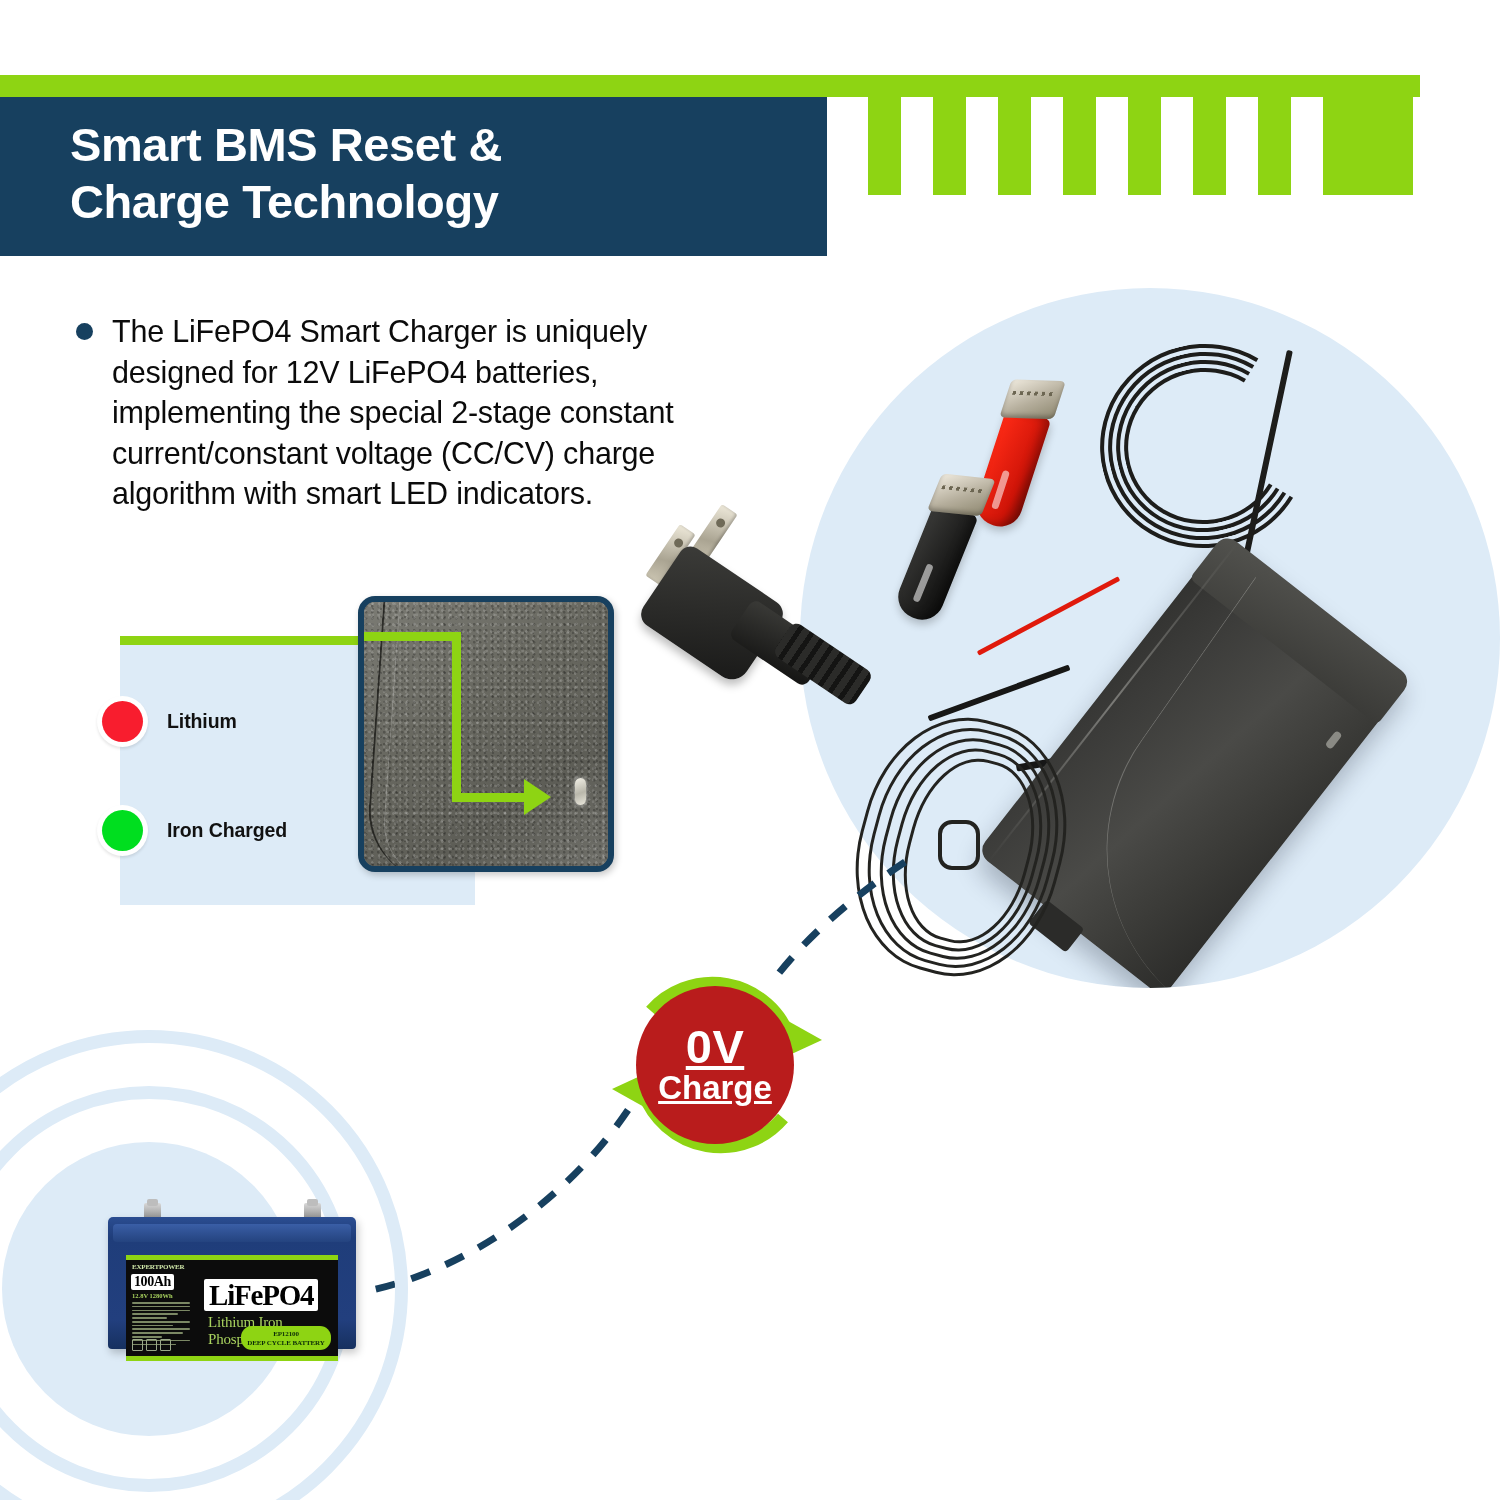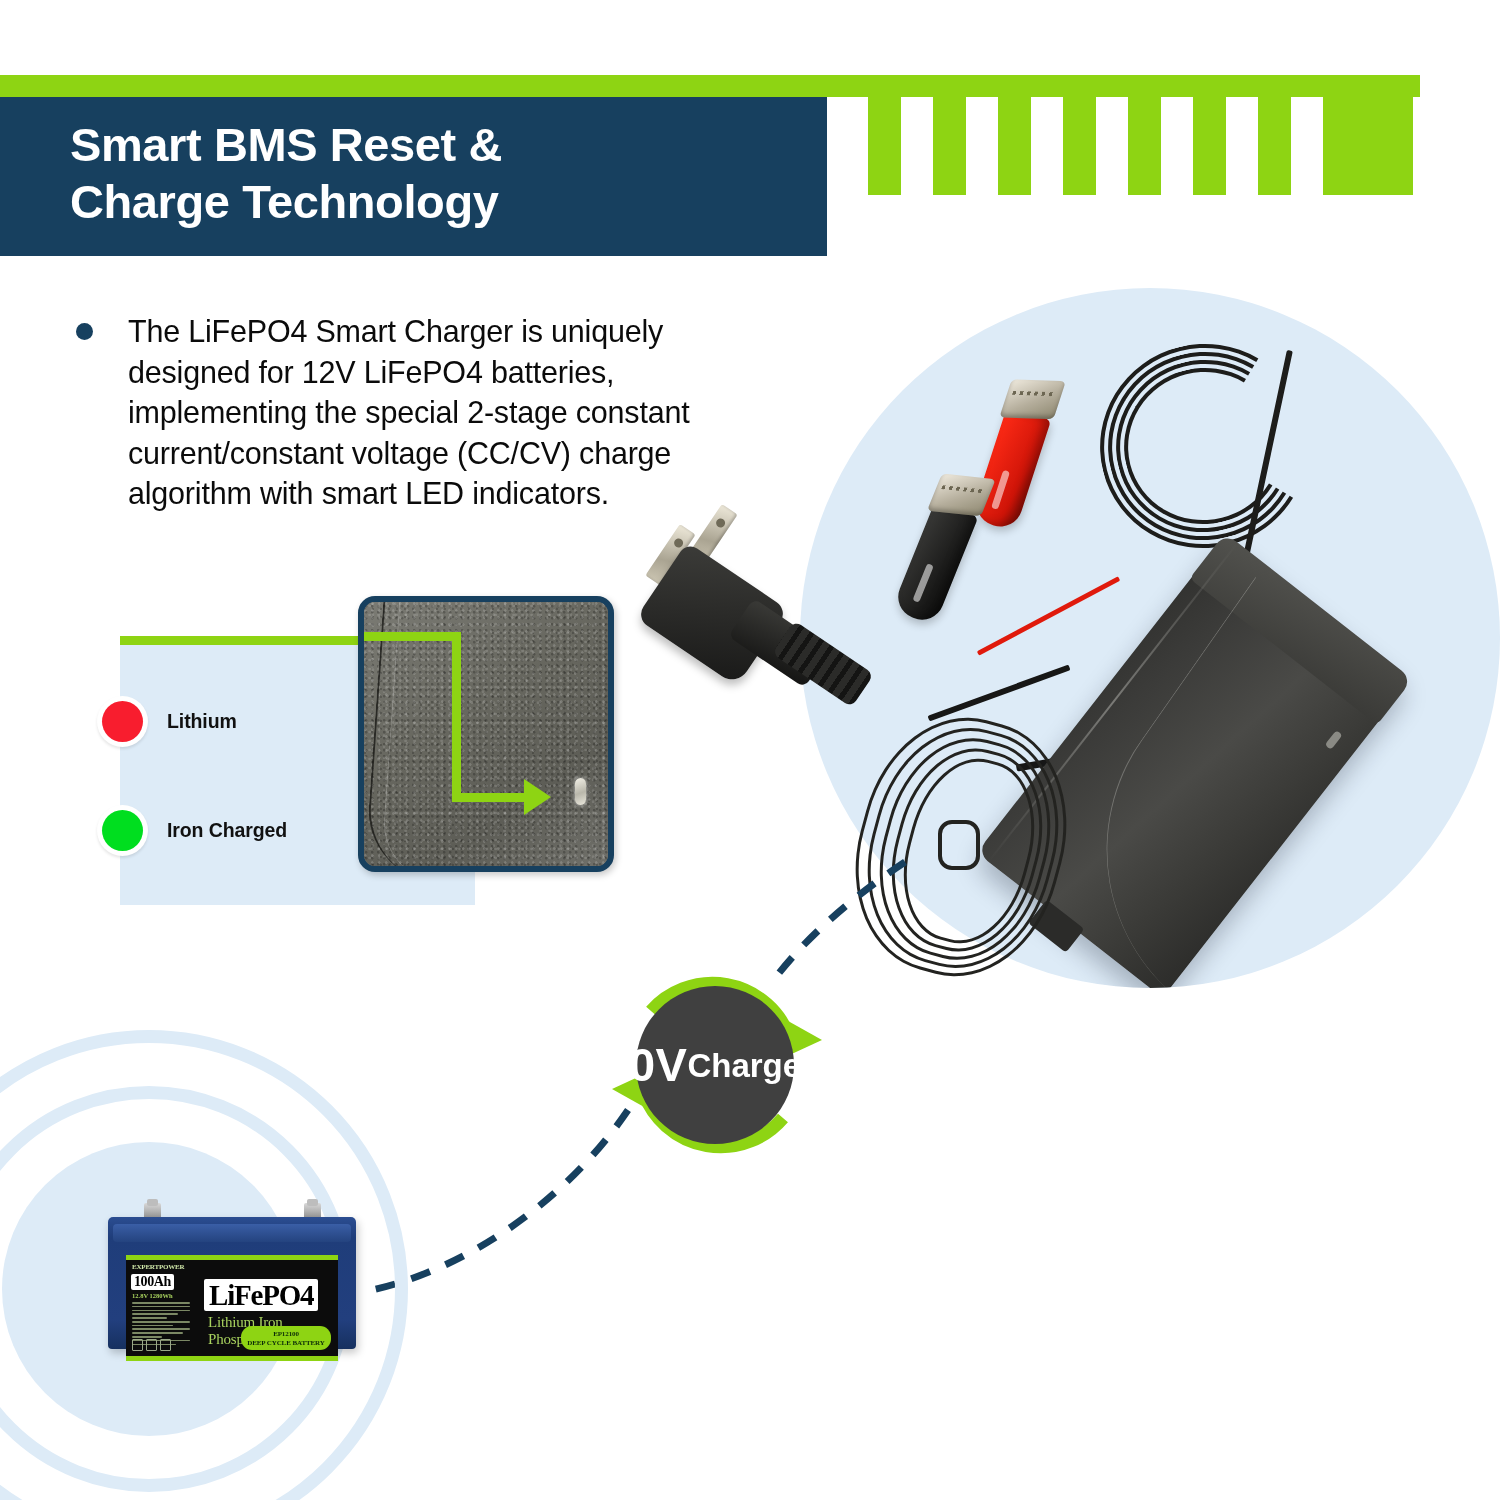--- a/index.html
+++ b/index.html
@@ -21,21 +21,21 @@
   .stripe{width:33px;height:120px;background:#8ed413;margin-right:32px;}
   .stripe.wide{width:90px;margin-right:0;}
 
   
   .bullet-block{position:absolute;display:flex;}
   .bullet-dot{
     width:17px;height:17px;border-radius:50%;background:#17405f;
     flex:0 0 17px;margin-top:12px;margin-right:19px;
   }
   .bullet-text{font-size:30.5px;line-height:1.33;color:#0b0b0b;letter-spacing:-.2px;}
-  #bullet-1{left:76px;top:311px;width:640px;gap:16px;}
+  #bullet-1{left:76px;top:311px;width:640px;}
   #bullet-2{left:786px;top:1207px;width:640px;}
 
   
   .legend-panel{position:absolute;left:120px;top:643px;width:355px;height:262px;background:#ddebf7;}
   .legend-greenline{position:absolute;left:120px;top:636px;width:320px;height:9px;background:#8ed413;}
   .legend-row{position:absolute;display:flex;align-items:center;}
   .legend-dot-wrap{
     width:51px;height:51px;border-radius:50%;background:#ffffff;
     display:flex;align-items:center;justify-content:center;flex:0 0 51px;
     box-shadow:0 2px 3px rgba(0,0,0,.10);
@@ -196,22 +196,23 @@
   }
   .bundle .tie{
     position:absolute;left:86px;top:108px;width:34px;height:42px;
     border:4px solid #232320;border-radius:14px;background:transparent;
   }
 
   
   .reset-wrap{position:absolute;left:540px;top:968px;width:320px;height:192px;}
   .reset-circle{
     position:absolute;left:96px;top:18px;width:158px;height:158px;border-radius:50%;
-    background:#404040;display:flex;flex-direction:row;align-items:center;justify-content:center;
+    background:#b91c1c;display:flex;flex-direction:column;align-items:center;justify-content:center;
     color:#fff;
+    text-decoration:underline;
   }
   .reset-0v{font-size:47px;font-weight:bold;line-height:.96;letter-spacing:.5px;}
   .reset-lbl{font-size:33px;font-weight:bold;line-height:1.05;margin-top:2px;}
 
   
   .dash-svg{position:absolute;left:0;top:0;width:1500px;height:1500px;pointer-events:none;}
 
   
   .rings{position:absolute;left:-110px;top:1030px;width:700px;height:520px;}
   .ring{position:absolute;border-radius:50%;}

